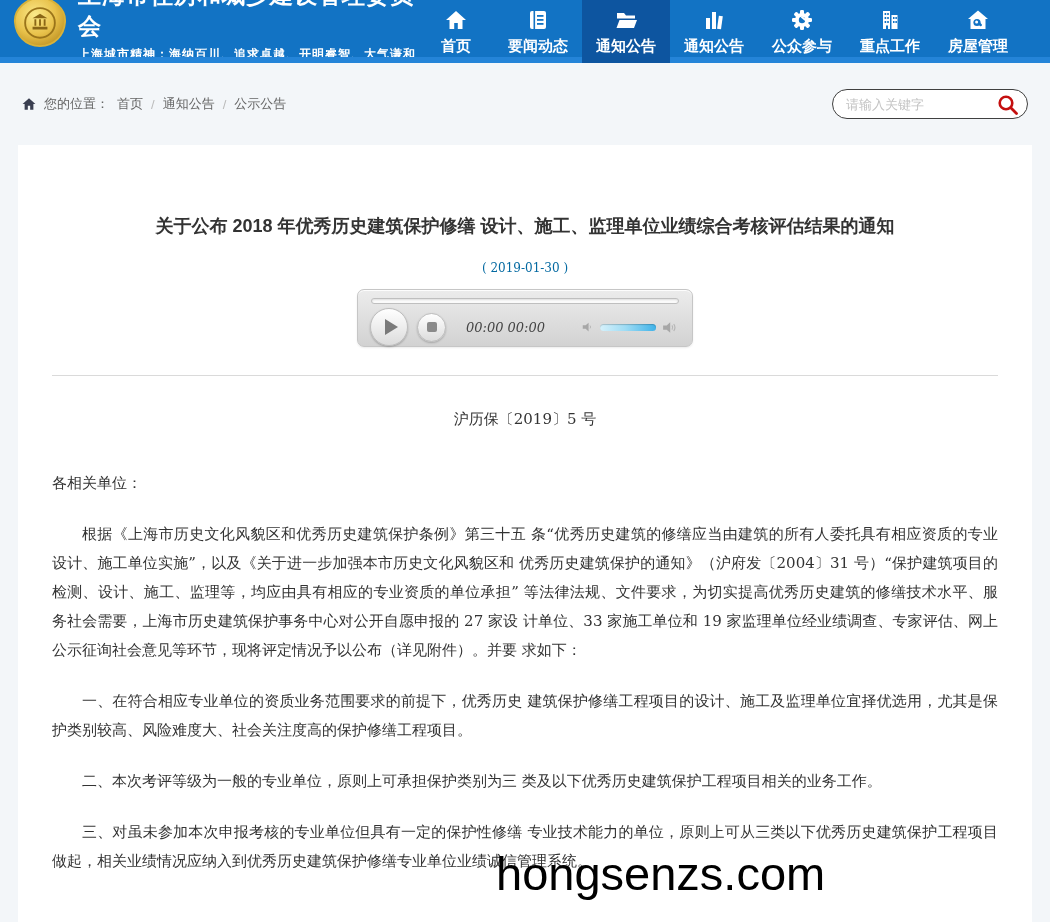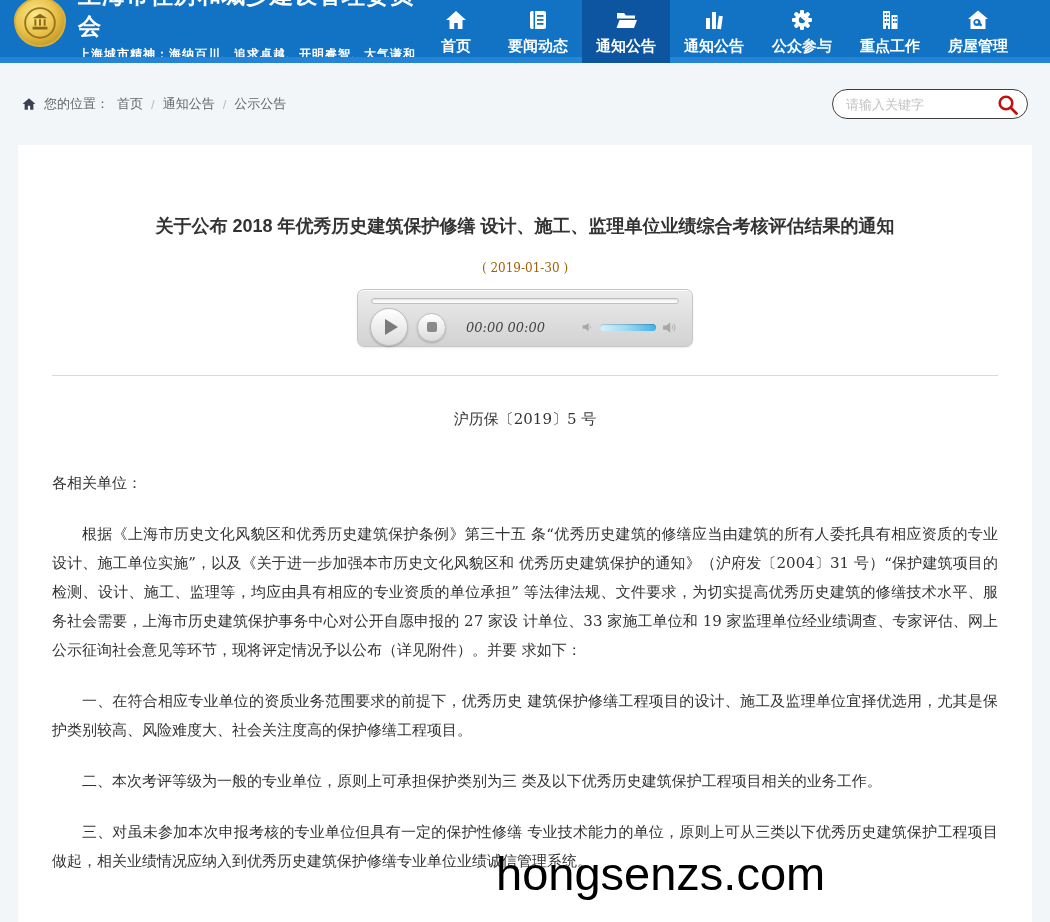--- a/index.html
+++ b/index.html
@@ -34,21 +34,21 @@
   .search-input { width:196px; height:30px; border:1px solid #404040; border-radius:16px; background:#fff;
                   padding:0 36px 0 13px; font-size:13px; color:#333; outline:none;
                   font-family:"Liberation Sans","DejaVu Sans",sans-serif; }
   .search-input::placeholder { color:#c3c3c3; }
   .search-btn { position:absolute; right:8px; top:4px; width:24px; height:24px; background:none; border:none; cursor:pointer; padding:0; }
 
   
   .card { margin:0 18px; background:#fff; height:777px; padding:60px 34px 20px; position:relative; }
   .art-title { font-size:18px; line-height:42px; font-weight:bold; color:#333; text-align:center;
                max-width:800px; margin:0 auto; font-family:"Liberation Sans","DejaVu Sans",sans-serif; }
-  .art-date { text-align:center; color:#a16207; font-size:12px; margin-top:14px; font-family:"DejaVu Serif","Liberation Serif",serif; }
+  .art-date { text-align:center; color:#0369a1; font-size:12px; margin-top:14px; font-family:"DejaVu Serif","Liberation Serif",serif; }
 
   
   .player { width:336px; height:58px; margin:14px auto 0; position:relative; border-radius:7px;
             background:linear-gradient(#ececec,#d2d2d2); border:1px solid #c6c6c6;
             box-shadow:inset 0 1px 0 rgba(255,255,255,.9), 0 1px 2px rgba(0,0,0,.08); }
   .track { position:absolute; top:8px; left:13px; right:13px; height:6px; border-radius:4px;
            background:#fbfbfb; border:1px solid #bfbfbf; box-shadow:inset 0 1px 2px rgba(0,0,0,.12); cursor:pointer; }
   .controls { position:absolute; top:18px; left:12px; right:14px; display:flex; align-items:center; }
   .btn-play { width:38px; height:38px; border-radius:50%; border:1px solid #bdbdbd; cursor:pointer;
               background:linear-gradient(#ffffff,#dcdcdc); box-shadow:0 1px 2px rgba(0,0,0,.25);

